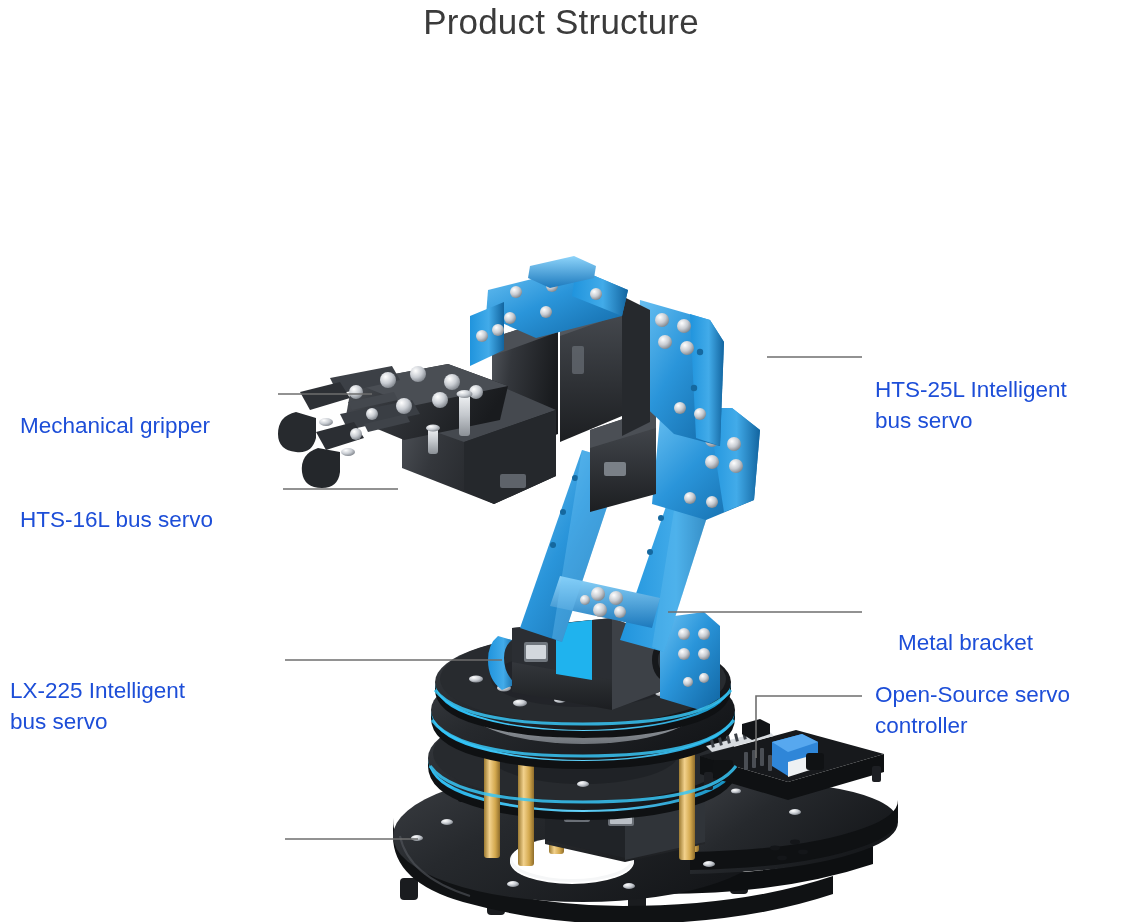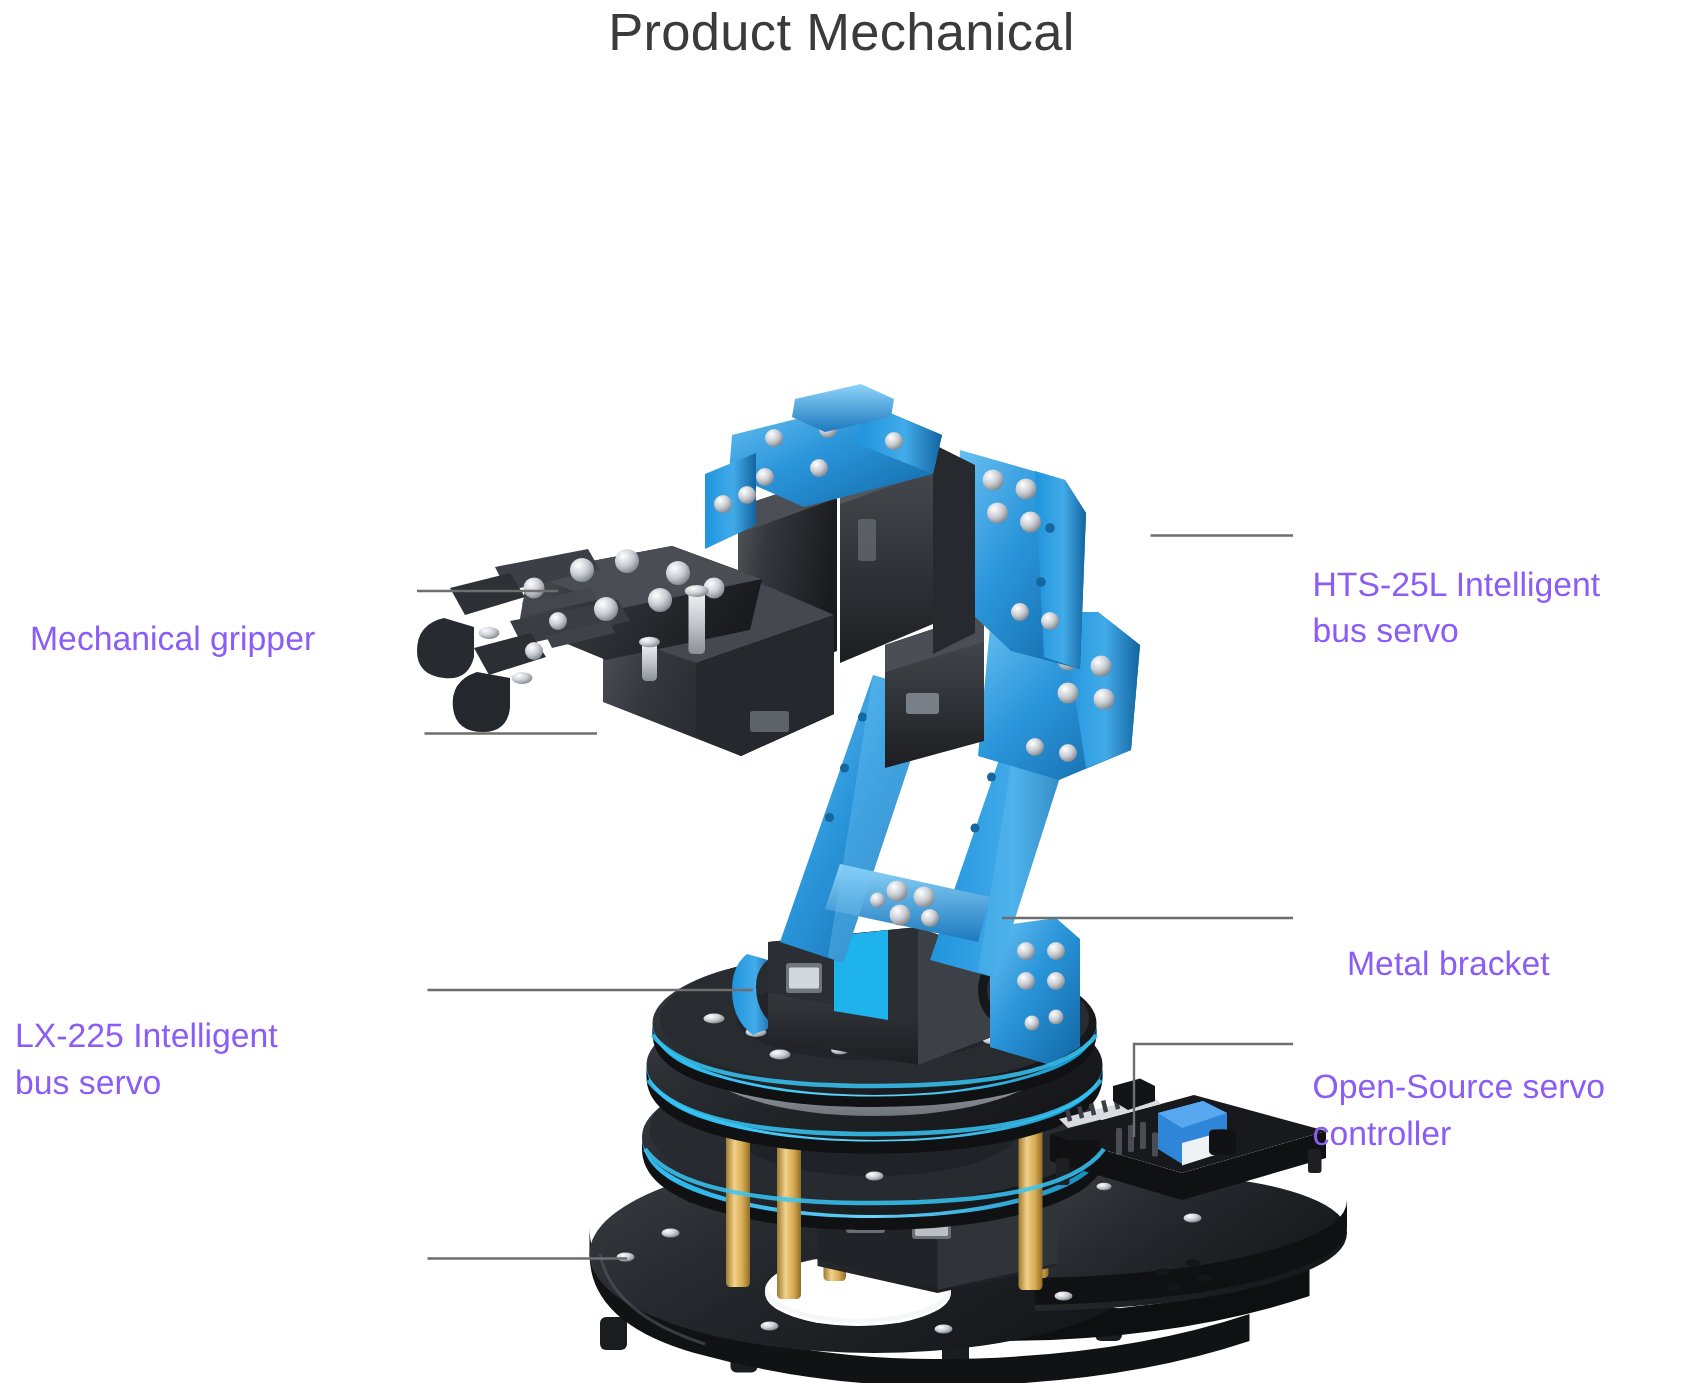--- a/index.html
+++ b/index.html
@@ -23,21 +23,21 @@
     text-align: center;
     font-size: 35px;
     font-weight: 400;
     color: #3b3b3b;
     letter-spacing: 0.2px;
   }
   .callout {
     position: absolute;
     font-size: 22.5px;
     line-height: 31px;
-    color: #8b5cf6;
+    color: #1d4ed8;
     font-weight: 400;
     white-space: pre-line;
   }
   .callout.right-align { text-align: left; }
   .callout.left-align  { text-align: left; }
 
   #art {
     position: absolute;
     left: 0;
     top: 0;
@@ -51,21 +51,21 @@
     width: 1122px;
     height: 922px;
     pointer-events: none;
   }
 </style>
 </head>
 <body>
 
 <div id="page">
 
-  <div id="title">Product Mechanical</div>
+  <div id="title">Product Structure</div>
 
   <svg id="art" viewBox="0 0 1122 922" xmlns="http://www.w3.org/2000/svg">
     <defs>
       <linearGradient id="gBlue" x1="0" y1="0" x2="1" y2="1">
         <stop offset="0%" stop-color="#6cc2f3"></stop>
         <stop offset="45%" stop-color="#2a95da"></stop>
         <stop offset="100%" stop-color="#1166a3"></stop>
       </linearGradient>
       <linearGradient id="gBlue2" x1="0" y1="0" x2="1" y2="0">
         <stop offset="0%" stop-color="#2094dd"></stop>
@@ -447,34 +447,37 @@
       <line x1="767" y1="357" x2="862" y2="357"></line>
       <line x1="668" y1="612" x2="862" y2="612"></line>
       <polyline points="756,758 756,696 862,696"></polyline>
     </g>
   </svg>
 
   <div class="callout right-align" style="left:20px; top:379px; width:245px;">
     <span>Mechanical gripper</span>
   </div>
 
+  <div class="callout right-align" style="left:20px; top:473px; width:245px;">
+    <span>HTS-16L bus servo</span>
+  </div>
 
   <div class="callout right-align" style="left:10px; top:644px; width:255px;">
     <span>LX-225 Intelligent
 bus servo</span>
   </div>
 
 
   <div class="callout left-align" style="left:875px; top:343px; width:245px;">
     <span>HTS-25L Intelligent
 bus servo</span>
   </div>
 
   <div class="callout left-align" style="left:898px; top:596px; width:245px;">
     <span>Metal bracket</span>
   </div>
 
-  <div class="callout left-align" style="left:875px; top:678px; width:245px;">
+  <div class="callout left-align" style="left:875px; top:648px; width:245px;">
     <span>Open-Source servo
 controller</span>
   </div>
 
 </div>
 
 </body></html>

